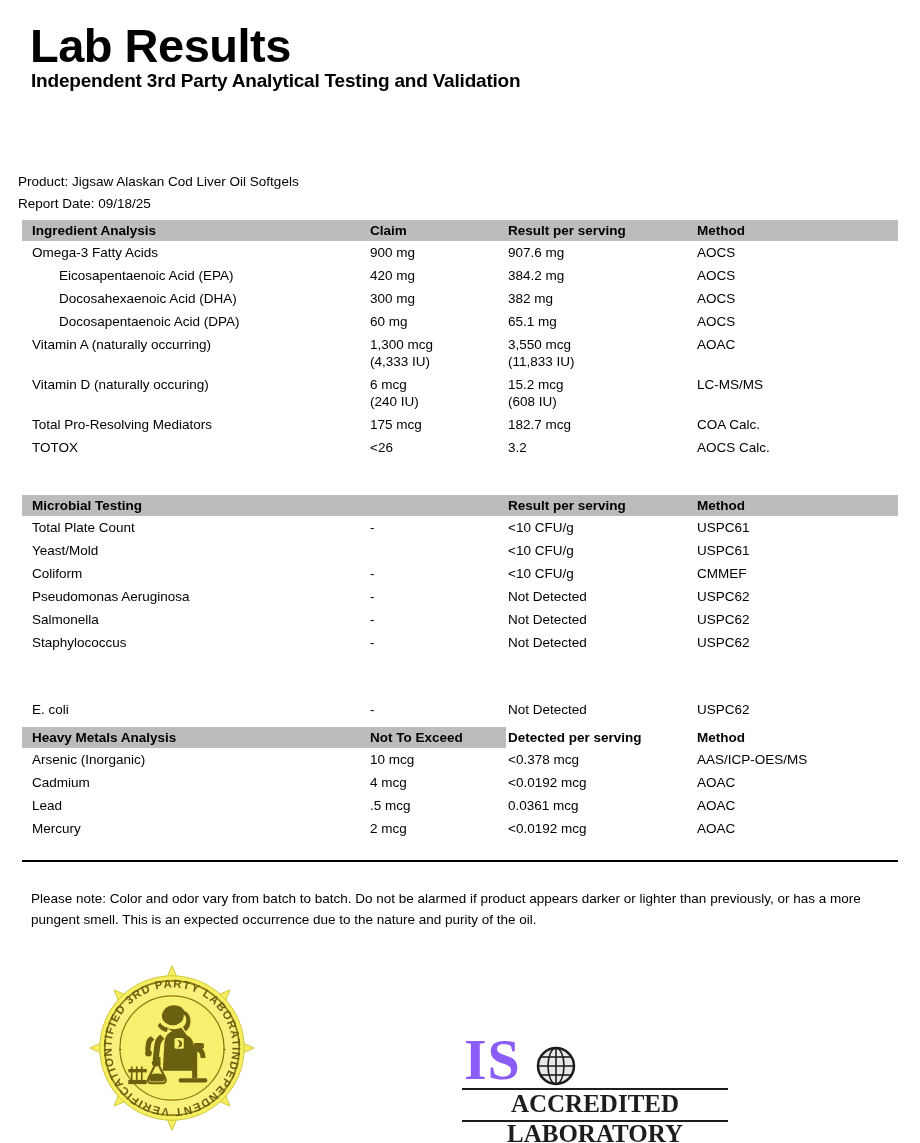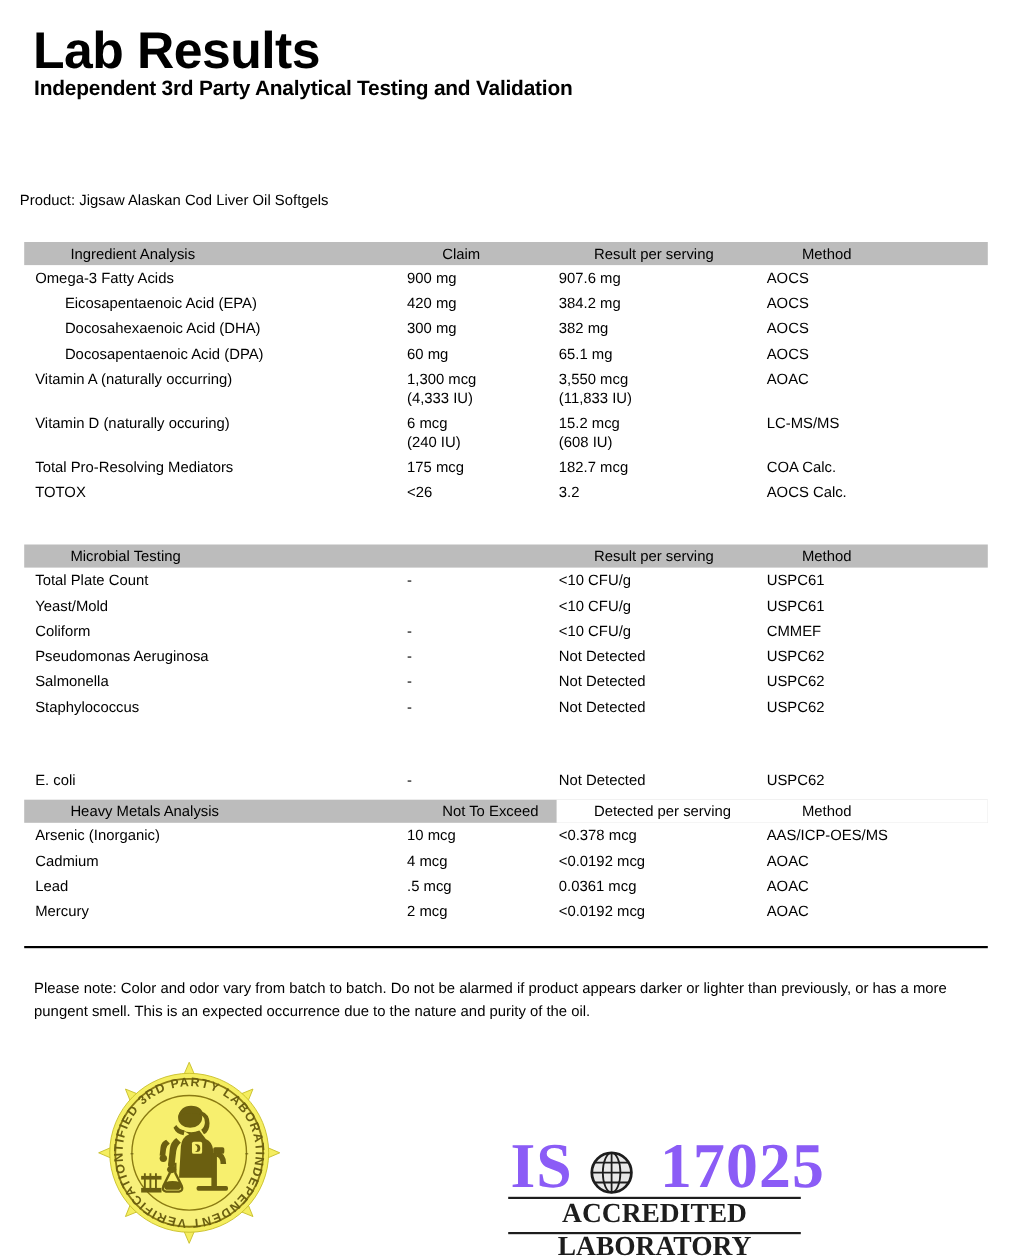--- a/index.html
+++ b/index.html
@@ -69,24 +69,23 @@
     height: 21px;
     background: #ffffff;
   }
   .hdr .cell, .row .cell {
     position: absolute;
     top: 0;
     font-size: 13.5px;
     white-space: pre-line;
   }
   .hdr .cell {
-    font-weight: normal;
+    font-weight: bold;
     line-height: 21px;
     z-index: 2;
-    margin-left: 32px;
   }
   .row {
     position: relative;
     font-size: 13.5px;
   }
   .row .cell {
     line-height: 17px;
     padding-top: 3px;
   }
   
@@ -185,20 +184,21 @@
 </style>
 </head>
 <body>
 
 <div class="page">
 
   <div class="title">Lab Results</div>
   <div class="subtitle">Independent 3rd Party Analytical Testing and Validation</div>
   <div class="meta">
     <div>Product: Jigsaw Alaskan Cod Liver Oil Softgels</div>
+    <div>Report Date: 09/18/25</div>
   </div>
 
   <div class="tbl" id="ingredient-table" style="top:220px;">
     <div class="hdr">
       <div class="cell c0">Ingredient Analysis</div>
       <div class="cell c1">Claim</div>
       <div class="cell c2">Result per serving</div>
       <div class="cell c3">Method</div>
     </div>
     <div class="rows">
@@ -424,20 +424,19 @@
       <svg class="iso-globe" viewBox="0 0 40 40">
         <circle cx="20" cy="20" r="18" fill="#e8e8e8" stroke="#1d1d1d" stroke-width="2.5"></circle>
         <g stroke="#1d1d1d" stroke-width="1.6" fill="none">
           <ellipse cx="20" cy="20" rx="8" ry="18"></ellipse>
           <line x1="2" y1="20" x2="38" y2="20"></line>
           <line x1="5" y1="11" x2="35" y2="11"></line>
           <line x1="5" y1="29" x2="35" y2="29"></line>
           <line x1="20" y1="2" x2="20" y2="38"></line>
         </g>
       </svg>
-      <span class="iso-word iso-num">17025</span>
     </div>
     <div class="iso-bar iso-bar-top"></div>
     <div class="iso-sub">ACCREDITED LABORATORY</div>
     <div class="iso-bar iso-bar-bot"></div>
   </div>
 
 </div>
 
 </body></html>

